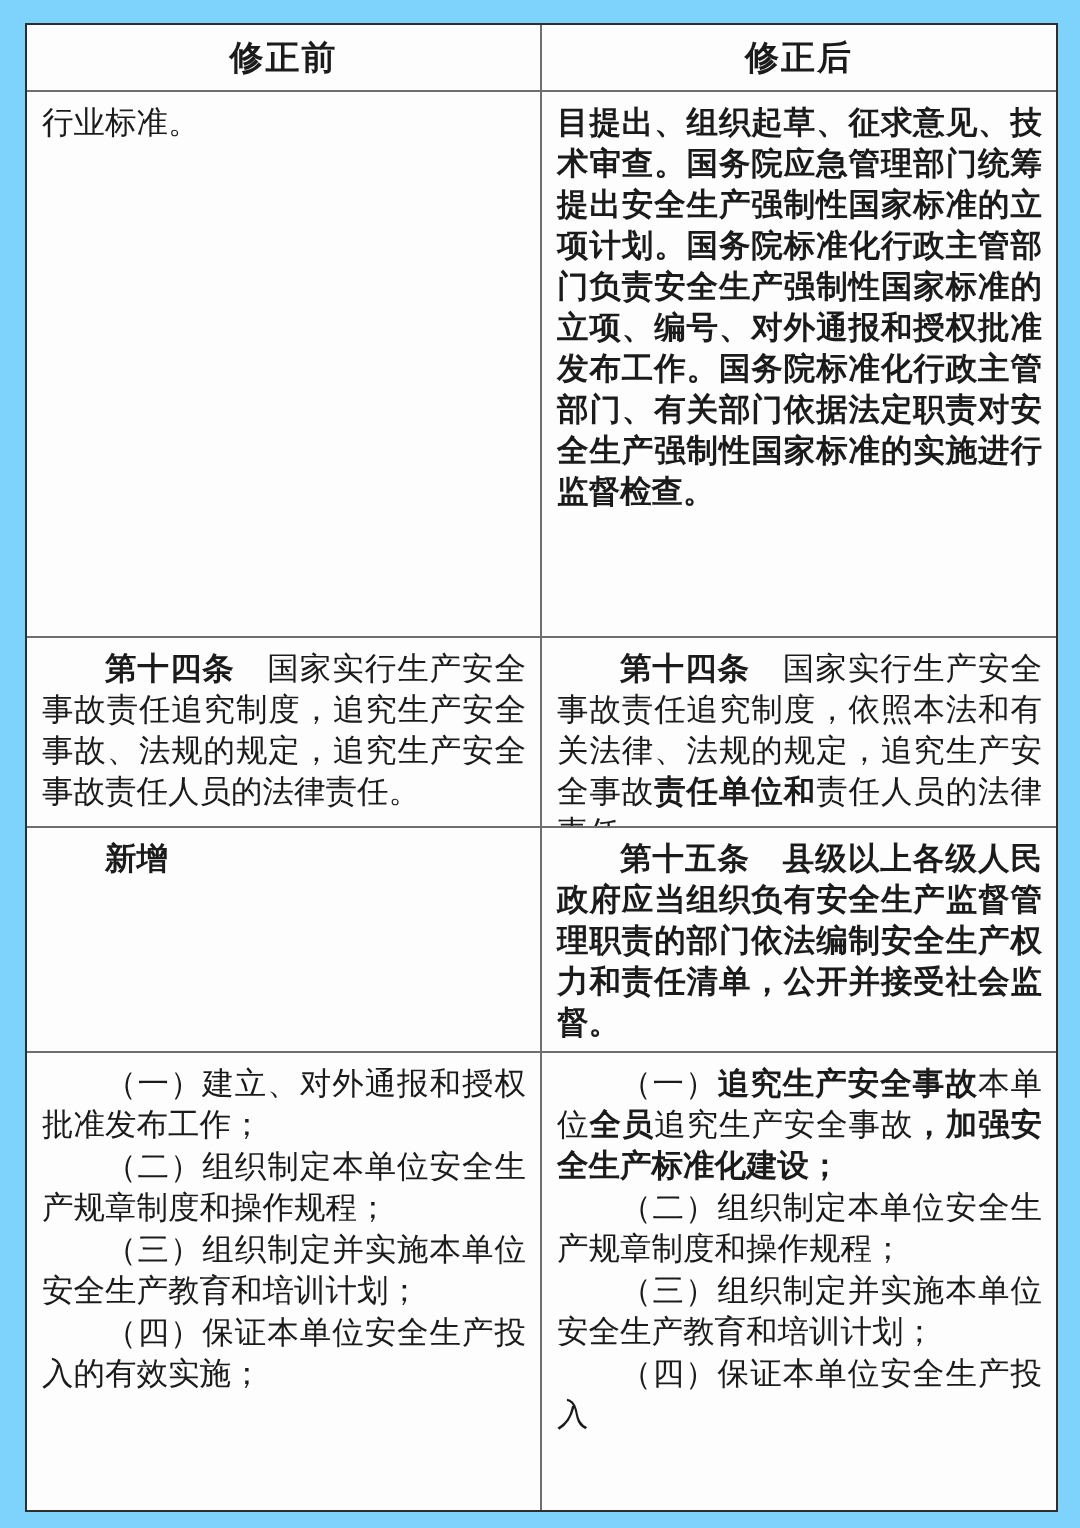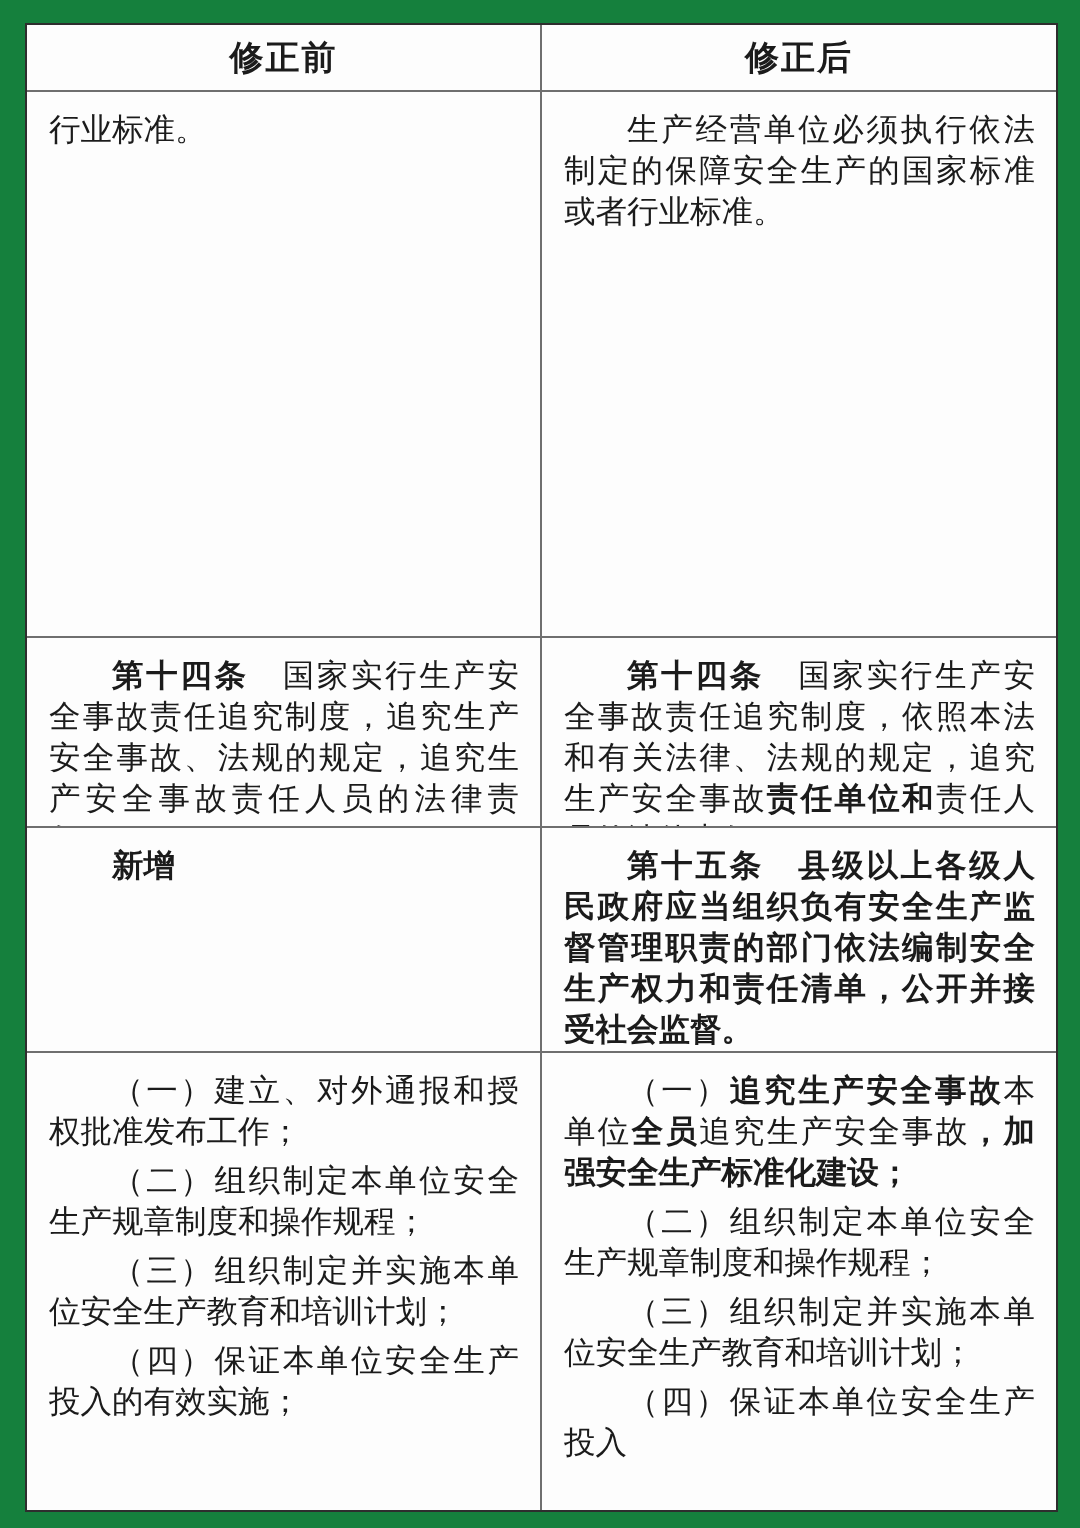--- a/index.html
+++ b/index.html
@@ -9,21 +9,21 @@
     width: 1080px;
     height: 1528px;
     overflow: hidden;
     font-family: "Liberation Serif", "DejaVu Serif", serif;
     color: #1b1b1b;
   }
   .page {
     position: relative;
     width: 1080px;
     height: 1528px;
-    background: #15803d;
+    background: #7dd3fc;
   }
   .cmp-table {
     position: absolute;
     left: 25px;
     top: 23px;
     width: 1033px;
     height: 1489px;
     background: #fdfdfd;
     border: 2px solid #2e2e2e;
     box-sizing: border-box;
@@ -54,21 +54,21 @@
     display: flex;
     align-items: center;
     justify-content: center;
     padding: 0;
     font-family: "Liberation Sans", "DejaVu Sans", sans-serif;
     font-weight: 700;
     font-size: 34px;
     letter-spacing: 2px;
   }
   .para {
-    margin: 8px;
+    margin: 1px;
     font-size: 31.5px;
     line-height: 41px;
     text-align: justify;
     text-justify: inter-character;
     text-align-last: left;
     word-break: break-all;
   }
   .para.indent { text-indent: 2em; }
   .song {
     font-family: "Liberation Serif", "DejaVu Serif", serif;
@@ -87,21 +87,21 @@
     <div class="row row-header">
       <div class="cell before header-cell">修正前</div>
       <div class="cell after header-cell">修正后</div>
     </div>
 
   <div class="row row-1">
         <div class="cell before">
           <p class="para"><span class="song">行业标准。</span></p>
         </div>
         <div class="cell after">
-          <p class="para indent"><span class="song">生产经营单位必须执行依法制定的保障安全生产的国家标准或者行业标准。</span></p>
+          <p class="para"><span class="hei">目提出、组织起草、征求意见、技术审查。国务院应急管理部门统筹提出安全生产强制性国家标准的立项计划。国务院标准化行政主管部门负责安全生产强制性国家标准的立项、编号、对外通报和授权批准发布工作。国务院标准化行政主管部门、有关部门依据法定职责对安全生产强制性国家标准的实施进行监督检查。</span></p>
         </div>
       </div>
       <div class="row row-2">
         <div class="cell before">
           <p class="para indent"><span class="hei">第十四条　</span><span class="song">国家实行生产安全事故责任追究制度，追究生产安全事故、法规的规定，追究生产安全事故责任人员的法律责任。</span></p>
         </div>
         <div class="cell after">
           <p class="para indent"><span class="hei">第十四条　</span><span class="song">国家实行生产安全事故责任追究制度，依照本法和有关法律、法规的规定，追究生产安全事故</span><span class="hei">责任单位和</span><span class="song">责任人员的法律责任。</span></p>
         </div>
       </div>

